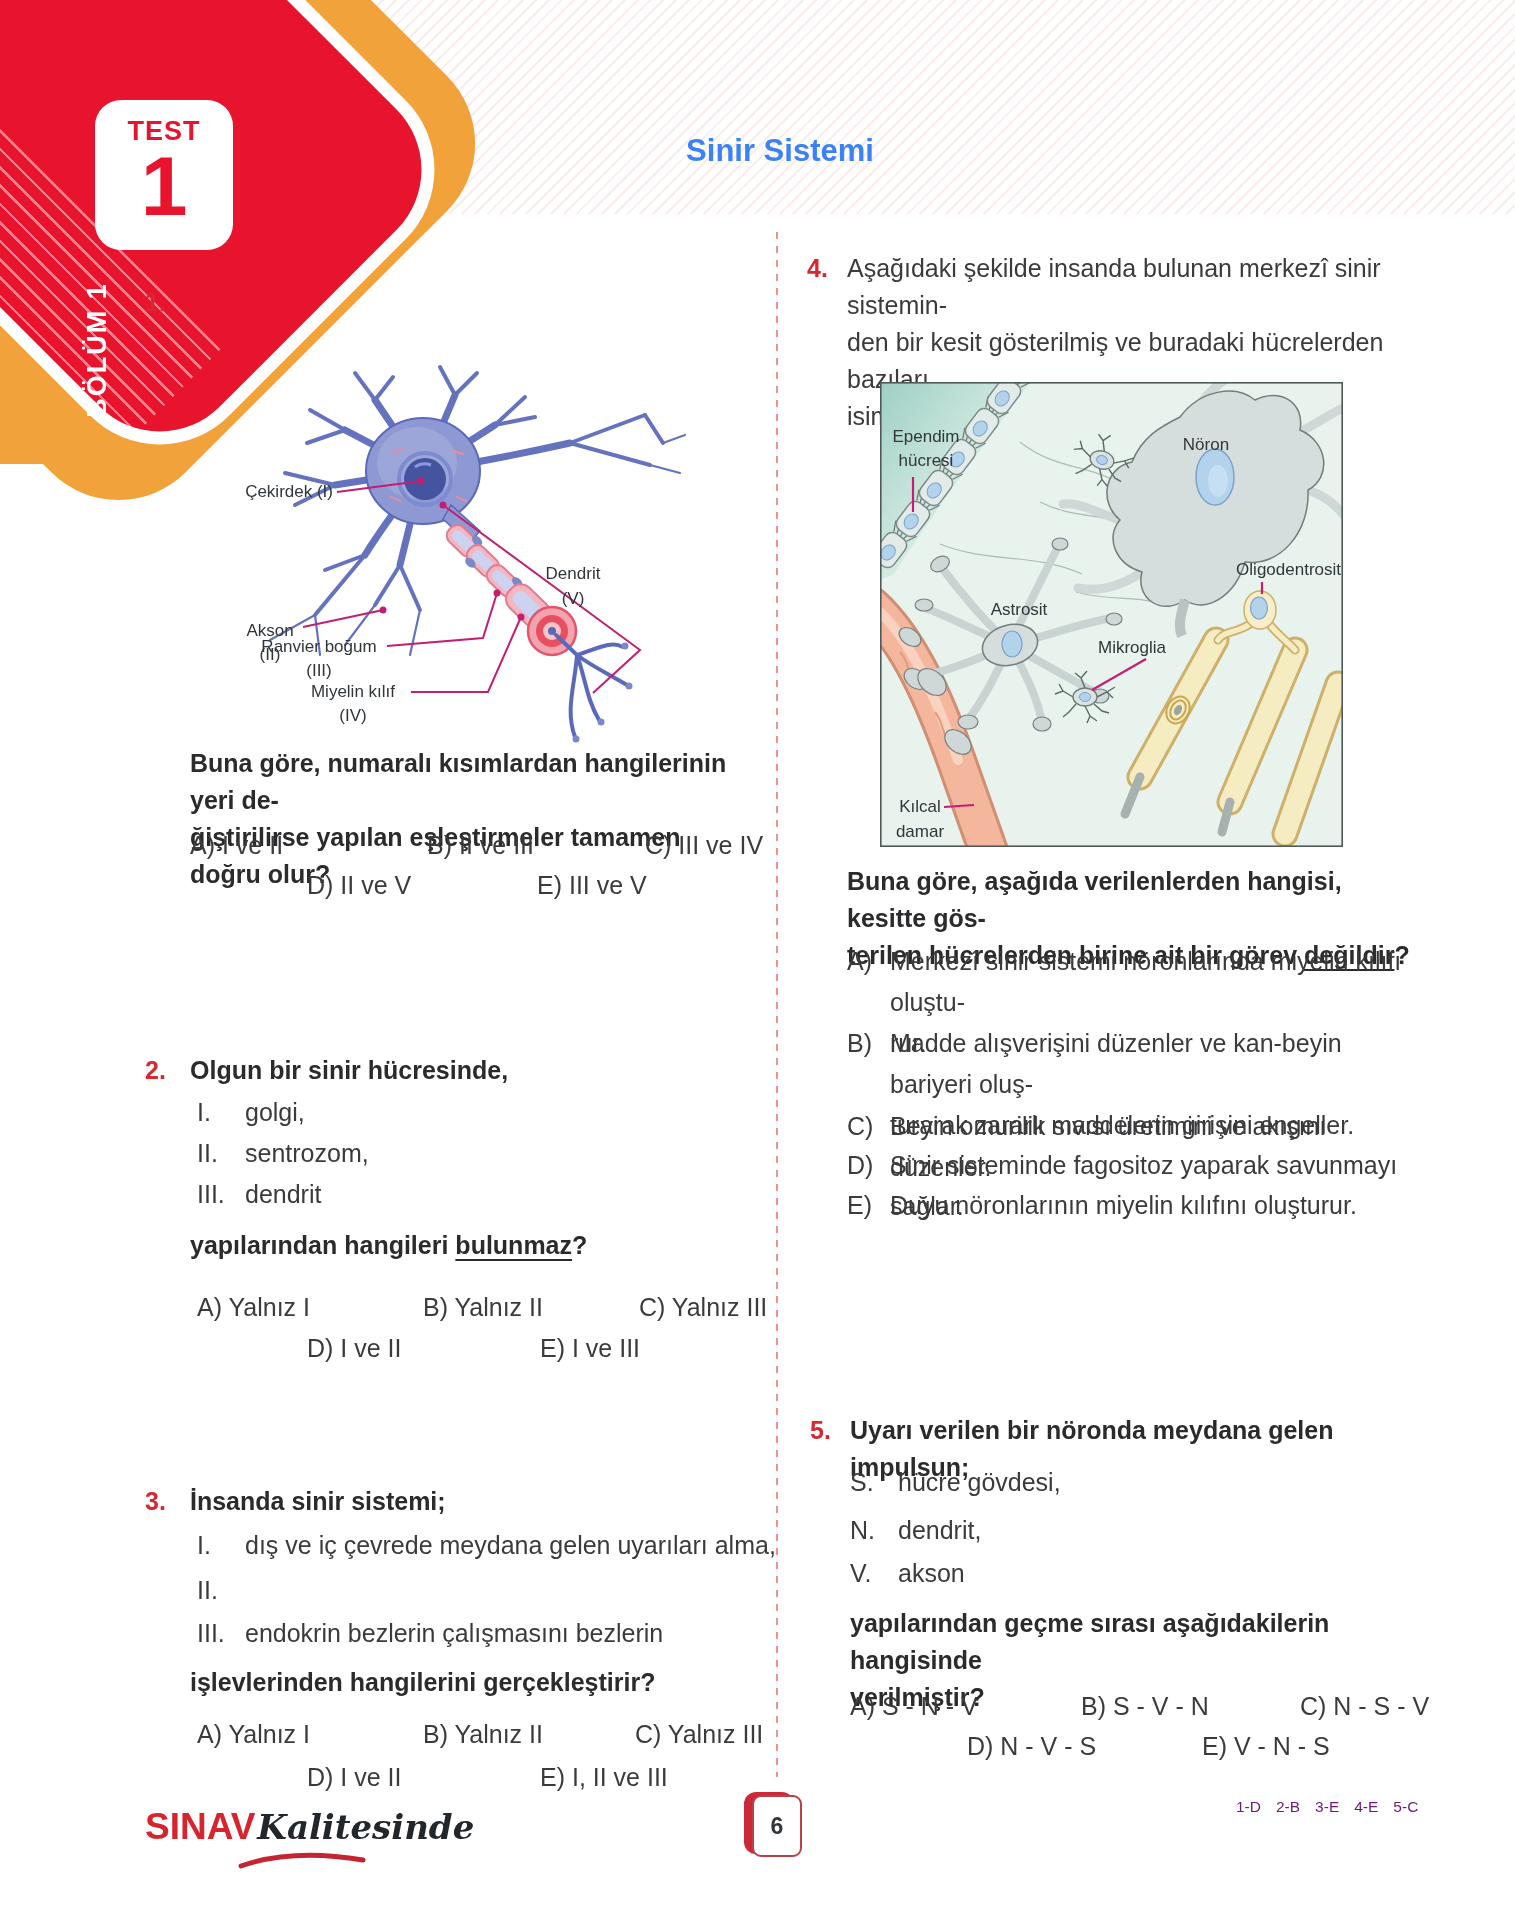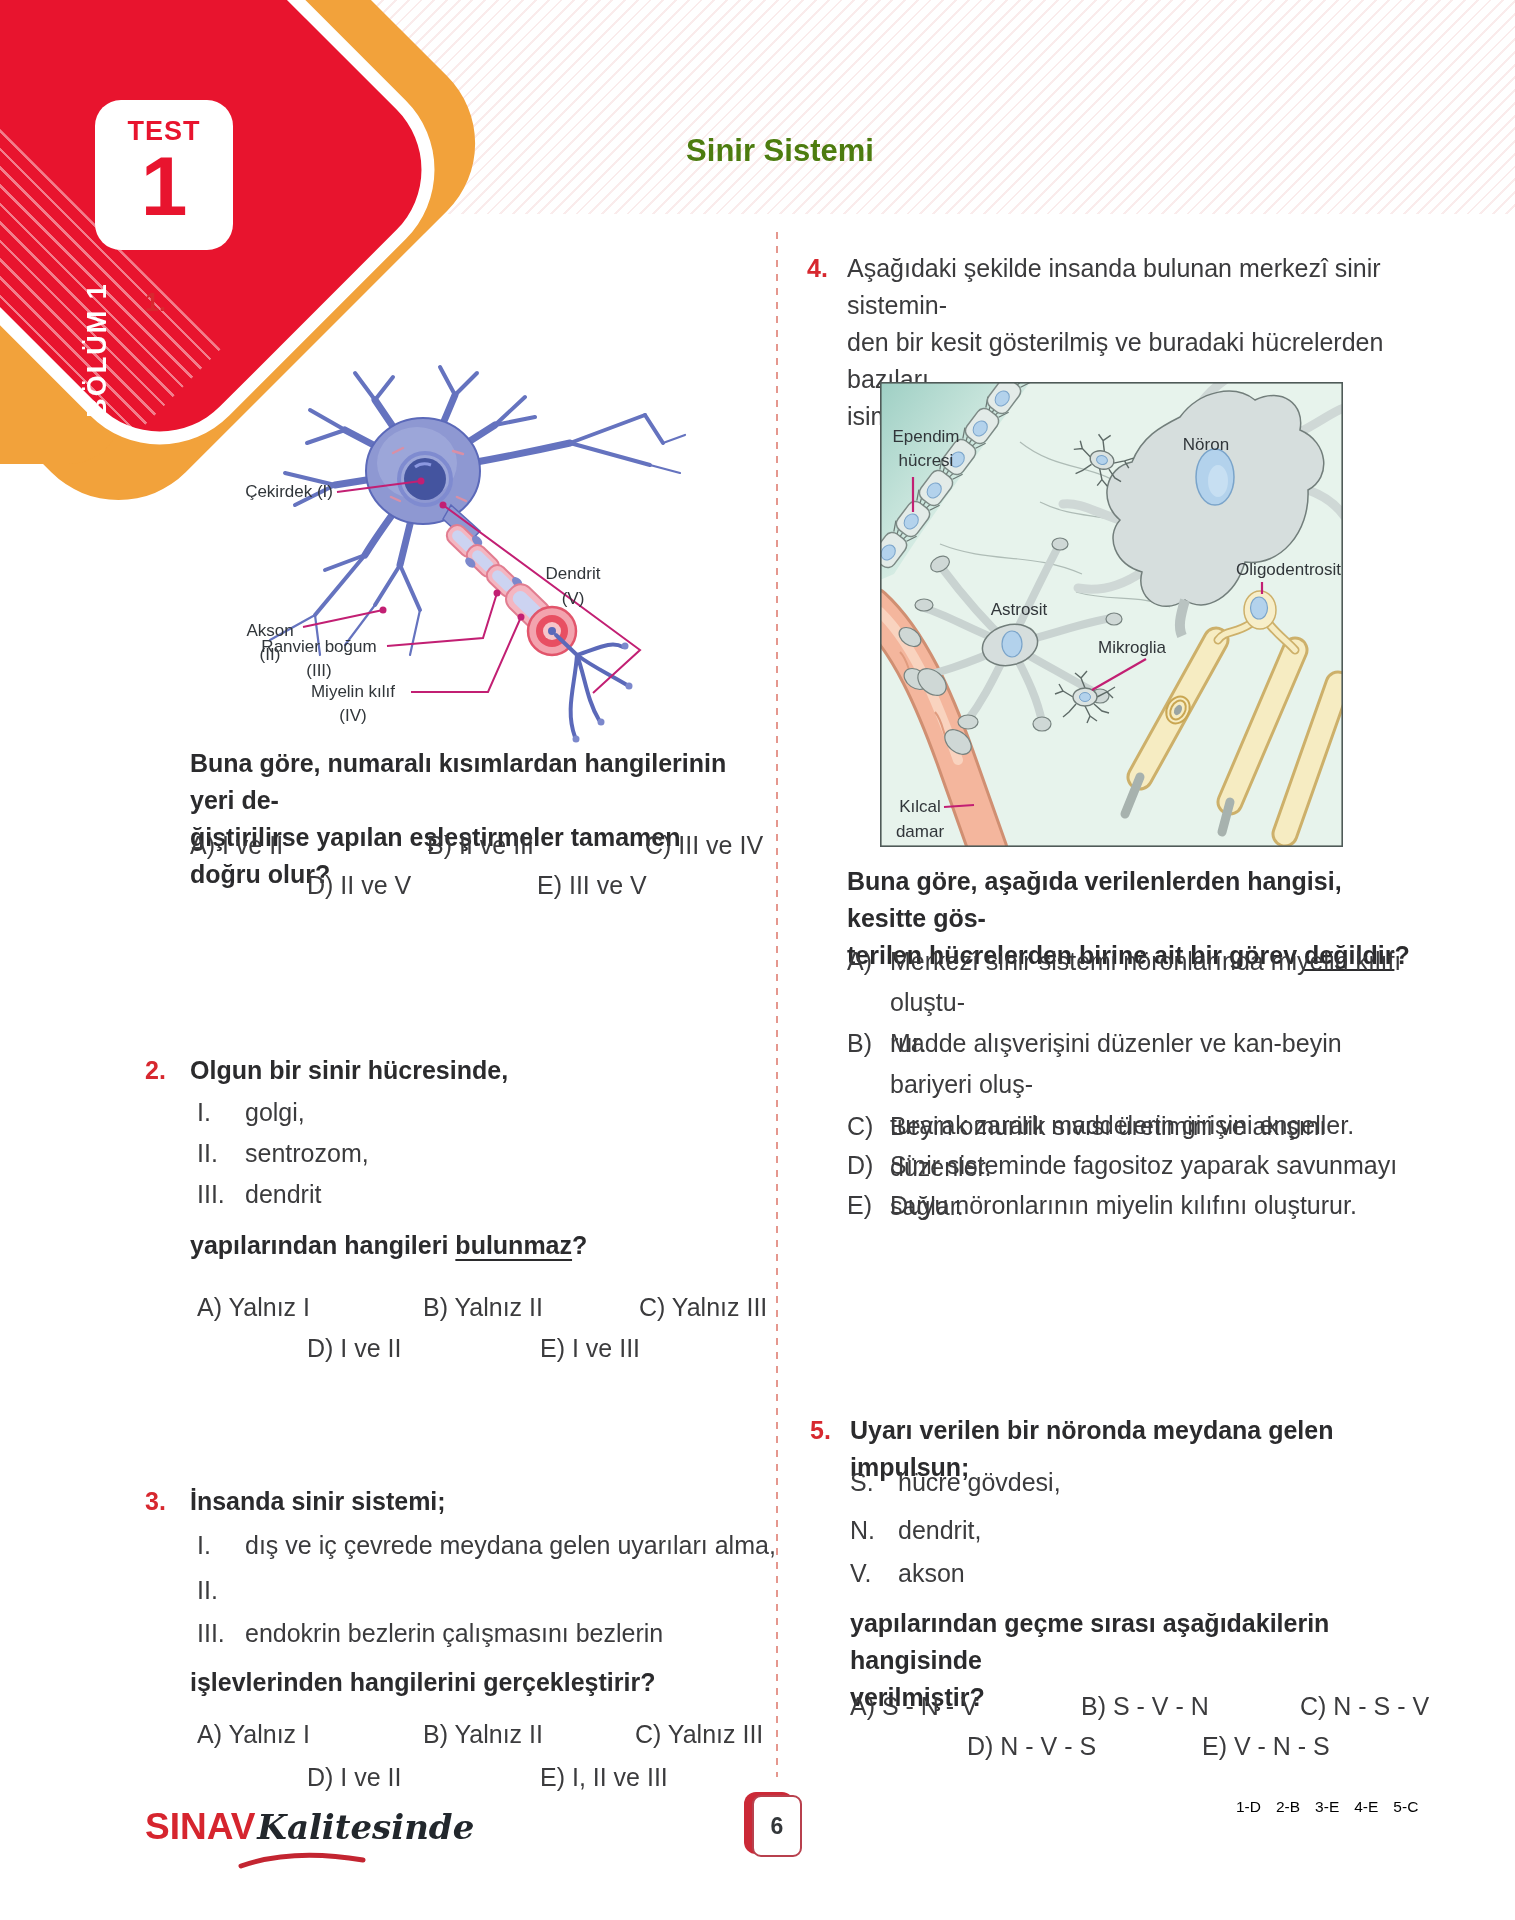--- a/index.html
+++ b/index.html
@@ -17,21 +17,21 @@
               background:repeating-linear-gradient(180deg,rgba(255,255,255,.45) 0 2.5px,transparent 2.5px 13px);}
   .badge{position:absolute;left:95px;top:100px;width:138px;height:150px;background:#fff;border-radius:26px;
          display:flex;flex-direction:column;align-items:center;justify-content:flex-start;}
   .badge .t{margin-top:16px;font-size:27px;font-weight:800;letter-spacing:1px;color:#e8142e;}
   .badge .n{font-size:84px;font-weight:800;line-height:.95;color:#e8142e;}
   .bolum-text{position:absolute;left:-3px;top:335px;width:200px;height:30px;transform:rotate(-90deg);
               text-align:center;font-size:27px;font-weight:700;color:#fff;letter-spacing:2px;}
   .title{position:absolute;left:500px;top:76px;width:560px;text-align:center;
          font-size:42px;font-weight:800;color:#e22742;}
   .subtitle{position:absolute;left:500px;top:133px;width:560px;text-align:center;
-         font-size:31px;font-weight:600;color:#4d7c0f;}
+         font-size:31px;font-weight:600;color:#3b82f6;}
   .divider{position:absolute;left:776px;top:232px;width:2px;height:1545px;
          background:repeating-linear-gradient(180deg,#e5978e 0 7px,transparent 7px 14px);}
   
   .txt{position:absolute;font-size:25px;line-height:37px;color:#3b3b3d;white-space:pre-line;}
   .bold{font-weight:700;color:#2b2b2d;}
   .num{position:absolute;font-size:25px;line-height:37px;font-weight:700;color:#d7282f;}
   .opt{position:absolute;font-size:25px;line-height:37px;color:#3b3b3d;white-space:nowrap;}
   .inum{position:absolute;font-size:25px;line-height:37px;color:#3b3b3d;white-space:nowrap;}
   .ul{text-decoration:underline;text-underline-offset:5px;text-decoration-thickness:2px;}
   .q4opt{position:absolute;display:flex;font-size:25px;line-height:41px;color:#3b3b3d;}
@@ -45,21 +45,21 @@
   .logo .s{font-size:37px;font-weight:800;color:#d6252e;letter-spacing:0;}
   .logo .k{font-family:"DejaVu Serif","Liberation Serif",serif;font-style:italic;font-weight:700;
            font-size:34px;color:#22272c;margin-left:2px;}
   .swoosh{position:absolute;left:237px;top:1852px;}
   .pagebadge{position:absolute;left:744px;top:1792px;width:58px;height:66px;}
   .pagebadge .r{position:absolute;left:0;top:0;width:50px;height:62px;border-radius:12px;background:#cb2937;}
   .pagebadge .w{position:absolute;left:8px;top:3px;width:46px;height:58px;border-radius:9px;background:#fff;
                 border:2px solid #b8404d;display:flex;align-items:center;justify-content:center;
                 font-size:23px;font-weight:700;color:#33373a;}
   .anskey{position:absolute;left:1236px;top:1798px;display:flex;gap:15px;
-          font-size:15.5px;color:#000000;}
+          font-size:15.5px;color:#701a75;}
 </style>
 </head>
 <body>
 
 <div id="page">
 
   <div class="hatch"></div>
   <div class="ribbon orange"></div>
   <div class="bolum-tab"></div>
   <div class="ribbon red"></div>

